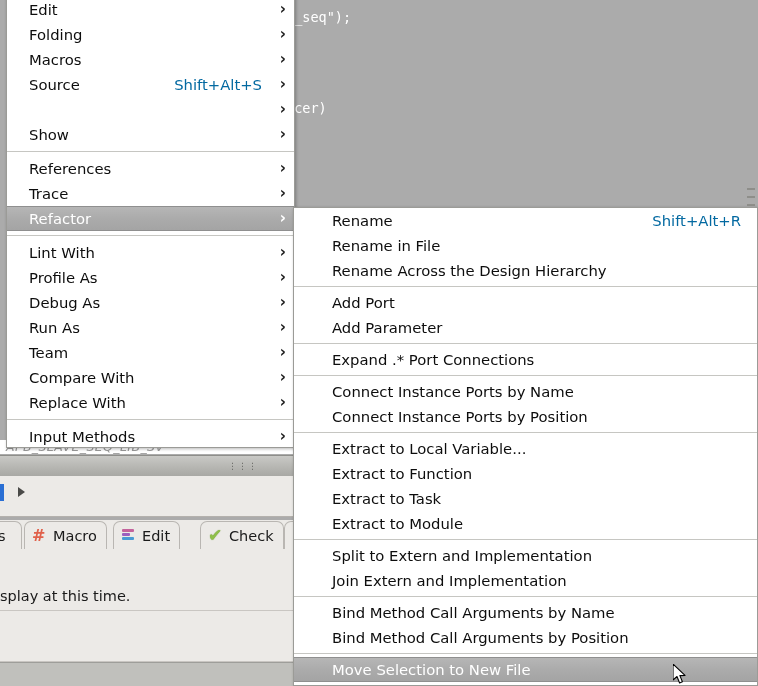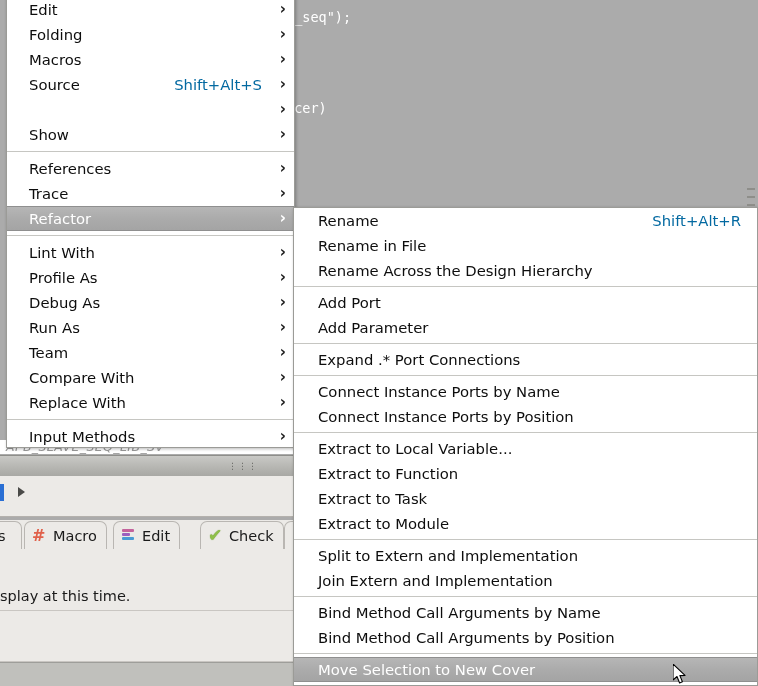--- a/index.html
+++ b/index.html
@@ -233,21 +233,21 @@
     border-bottom: 1px solid #8f8f8f;
   }
   .menu-item.selected .arrow { color: #ffffff; }
 
   .menu-sep {
     height: 1px;
     margin: 4px 0 4px 0;
     background: #c6c6c2;
   }
   #sub-menu .menu-sep { margin: 3px 0 3px 0; }
-  #sub-menu .menu-item { padding-left: 24px; height: 25px; justify-content: space-between; }
+  #sub-menu .menu-item { padding-left: 38px; height: 25px; justify-content: space-between; }
 
   
   #cursor {
     position: absolute;
     left: 673px; top: 664px;
     width: 14px; height: 21px;
     z-index: 90;
     pointer-events: none;
   }
 </style>
@@ -445,21 +445,21 @@
       </div>
       <div class="menu-sep"></div>
       <div class="menu-item">
         <span class="label">Bind Method Call Arguments by Name</span>
       </div>
       <div class="menu-item">
         <span class="label">Bind Method Call Arguments by Position</span>
       </div>
       <div class="menu-sep"></div>
       <div class="menu-item selected">
-        <span class="label">Move Selection to New Cover</span>
+        <span class="label">Move Selection to New File</span>
       </div>
     </div>
 
   <svg id="cursor" viewBox="0 0 14 21" style="left: 673px; top: 664px;">
     <polygon points="0,0 0,16 4,12.5 6.6,19 9.4,17.8 6.9,11.6 12,11.4" fill="#ffffff" stroke="#000000" stroke-width="1.1" stroke-linejoin="round"></polygon>
   </svg>
 
 </div>
 
 </body></html>

